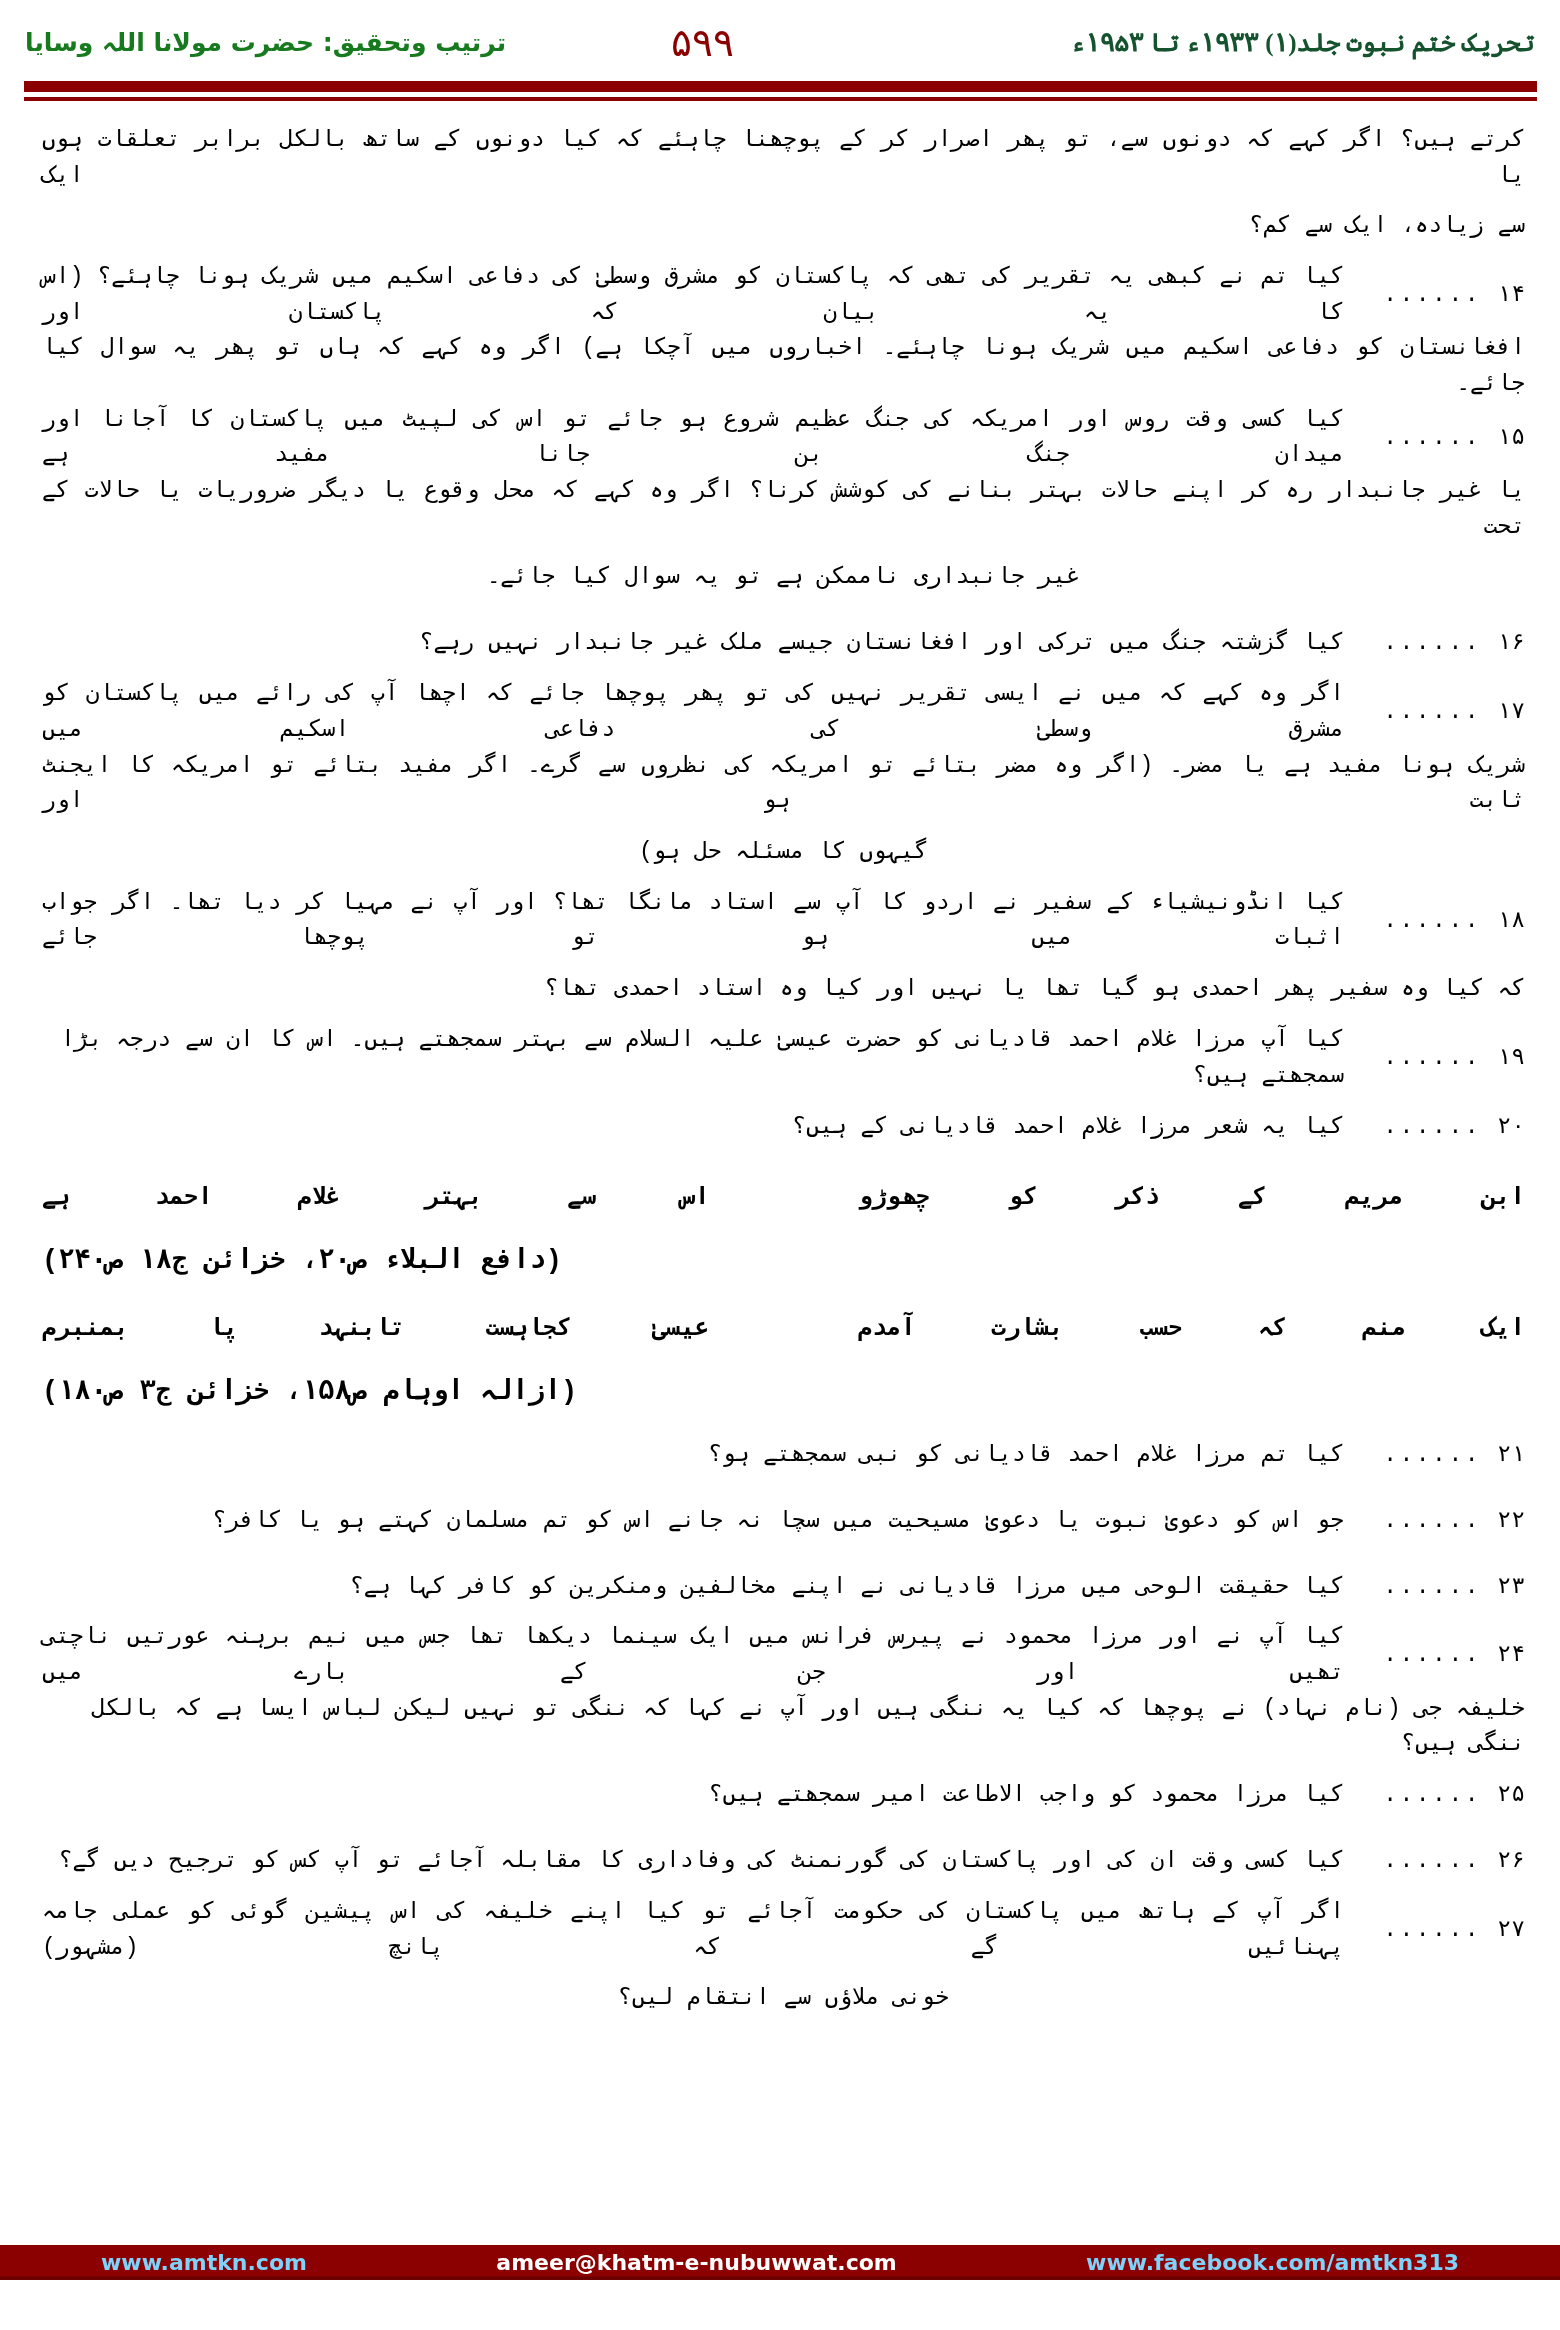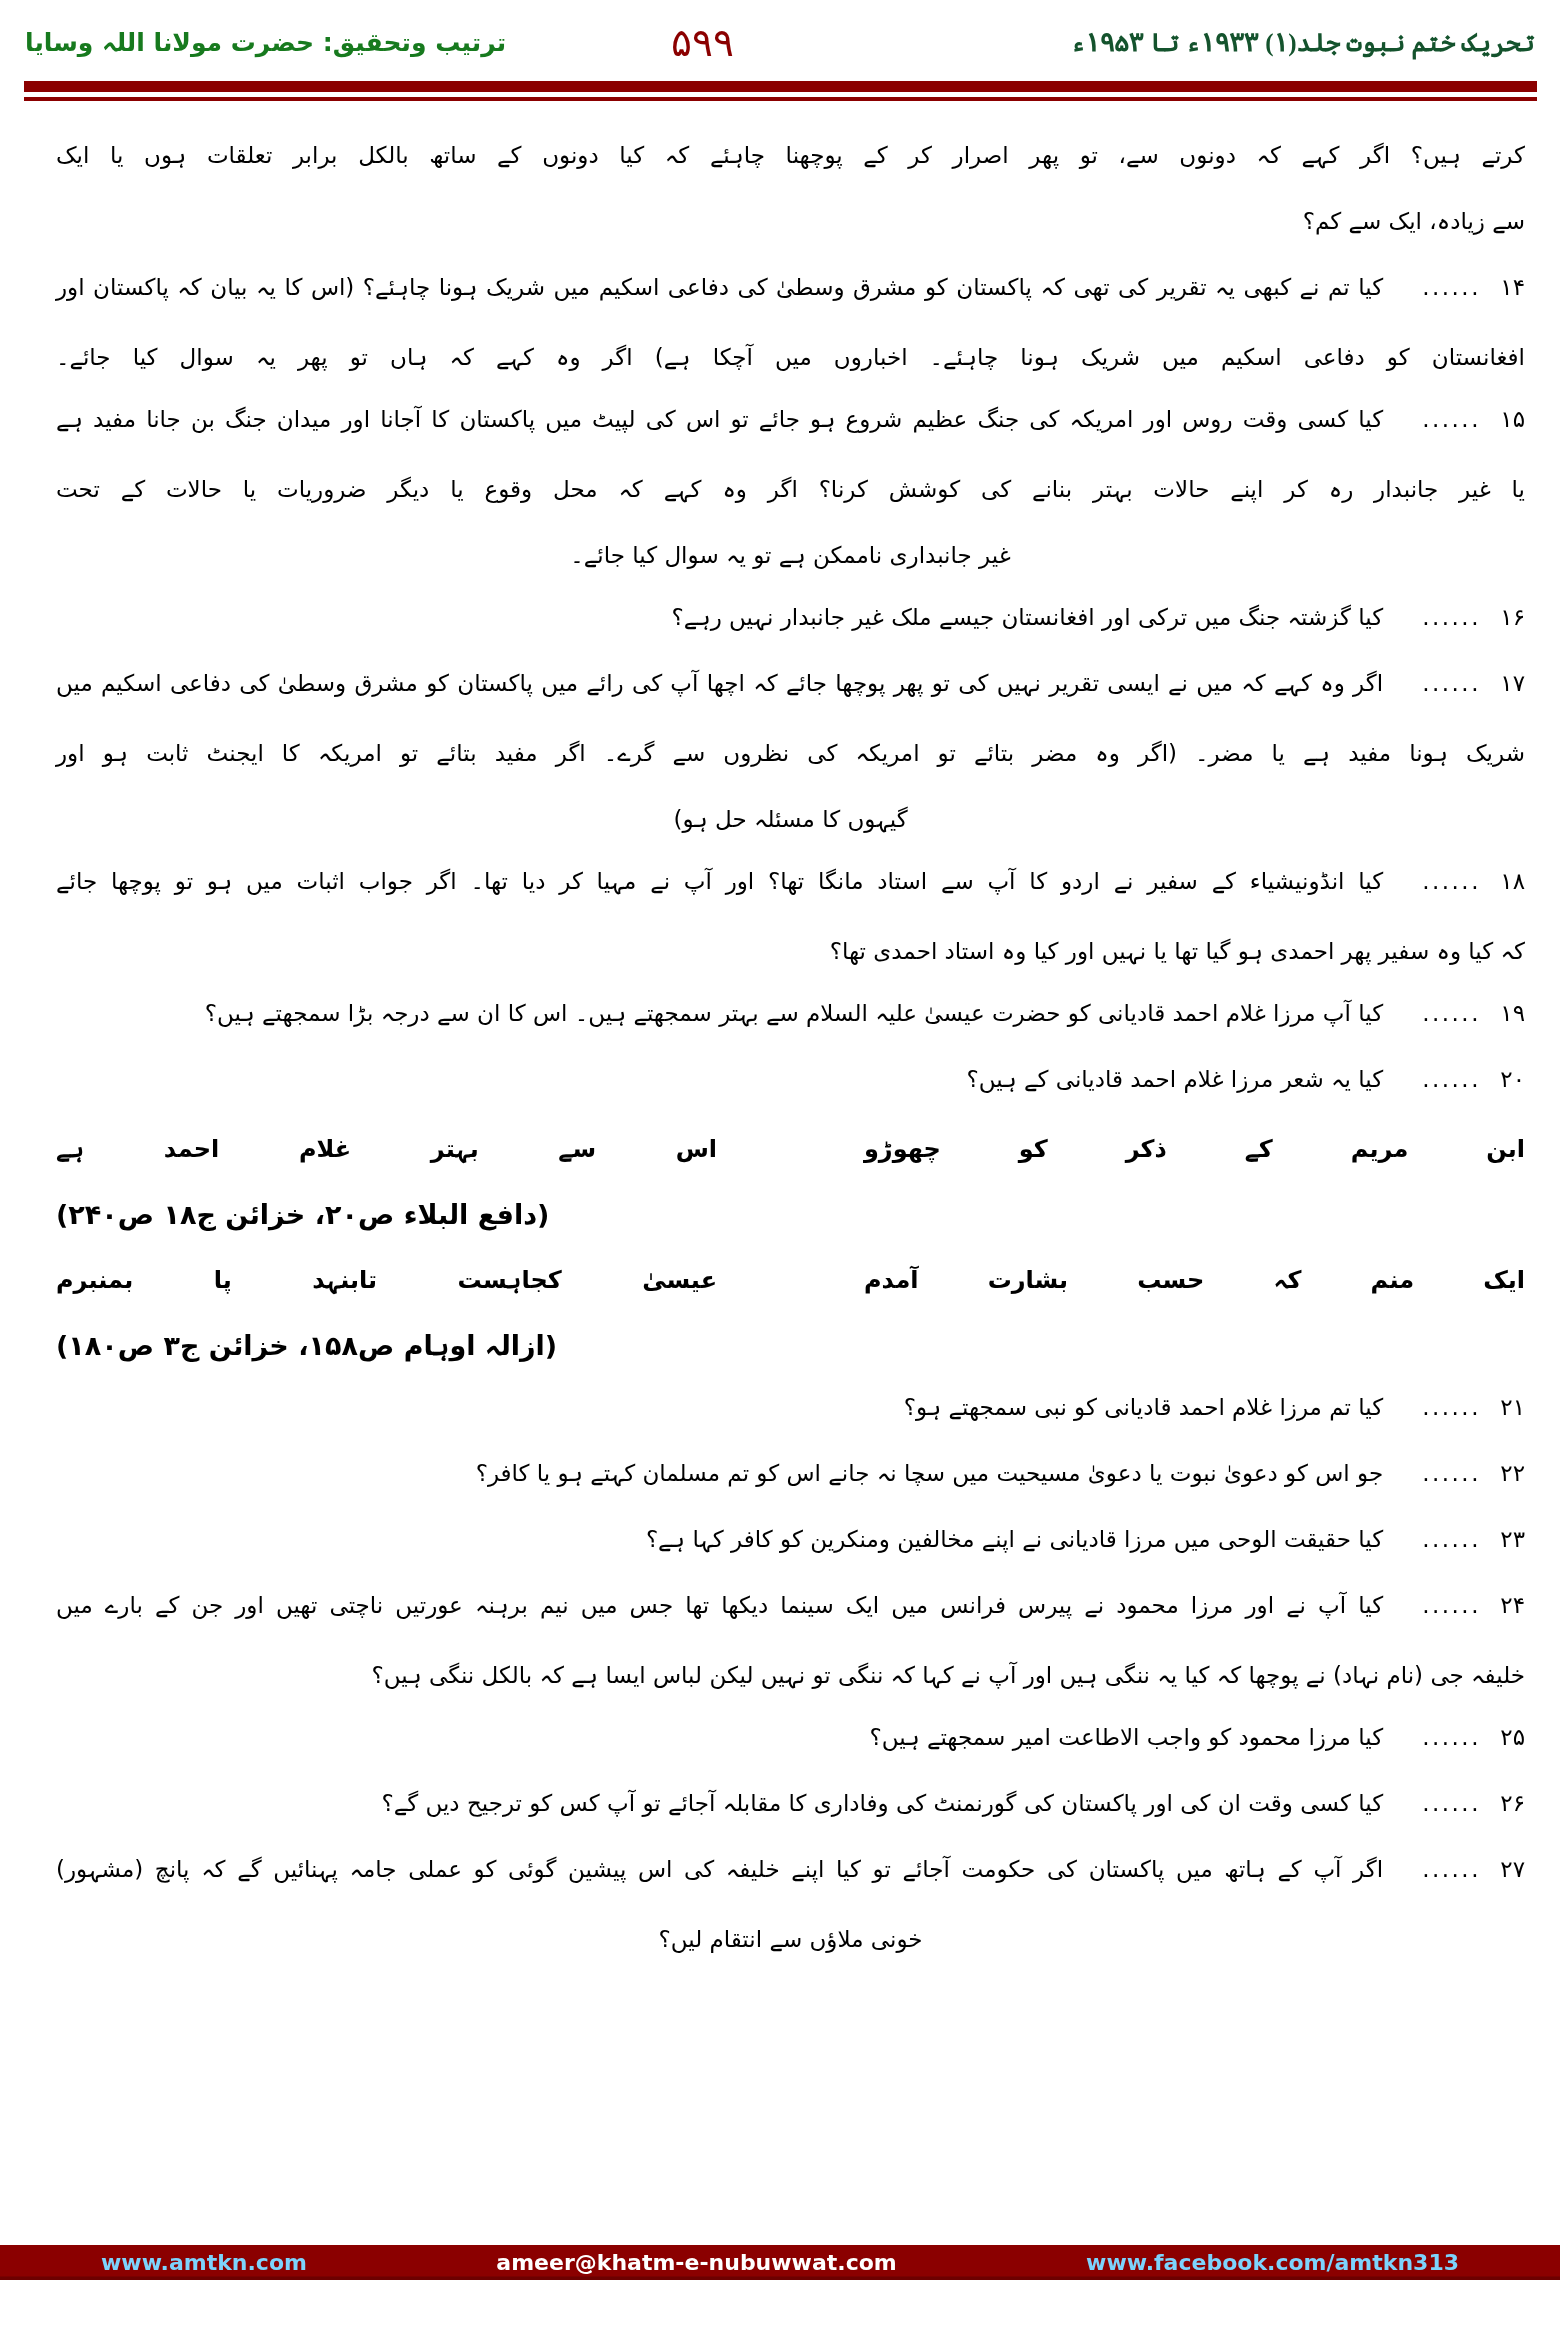--- a/index.html
+++ b/index.html
@@ -16,33 +16,33 @@
   .header{
     display:flex;direction:rtl;align-items:center;
     padding:15px 25px 3.4px 25px;height:74px;box-sizing:border-box;
   }
   .header .h-right{flex:1;text-align:right;font-size:25px;font-weight:bold;color:#14532d;font-family:Liberation Serif, serif;}
   .header .h-center{width:218px;text-align:left;font-size:39px;font-weight:normal;color:#8b0000;}
   .header .h-left{flex:1;text-align:left;font-size:25px;font-weight:bold;color:#177a1e;}
   .rule-thick{height:11px;background:#8b0000;margin:6.7px 23.5px 0 23.5px;}
   .rule-thin{height:4.2px;background:#8b0000;margin:5px 23.5px 0 23.5px;}
   
-  .content{padding:22px 35px 0 56px;}
+  .content{padding:22px 35px 0 42px;font-family:Liberation Mono, monospace;}
   .line{
     direction:rtl;
     font-size:23px;
     line-height:1.55;
     min-height:66px;
     display:flex;align-items:center;
   }
   .qnum{min-width:44px;text-align:right;white-space:nowrap;}
   .qdots{white-space:nowrap;letter-spacing:2.5px;margin-left:39px;}
   .qtext{flex:1;text-align:right;}
   .qtext.j{text-align:justify;text-align-last:justify;}
-  .block{display:block;text-align:right;margin-top:8px;}
+  .block{display:block;text-align:right;}
   .block.j{text-align:justify;text-align-last:justify;}
   .block.center{text-align:center;text-align-last:center;}
   
   .couplet{display:flex;direction:rtl;justify-content:space-between;min-height:72px;align-items:center;}
   .hemi{width:45%;font-size:24px;font-weight:bold;text-align:justify;text-align-last:justify;}
   .ref{display:block;direction:rtl;text-align:left;font-size:27px;font-weight:bold;min-height:59px;line-height:59px;}
   
   .footer{
     position:absolute;left:0;right:0;bottom:50px;height:35px;
     background:#8b0000;

